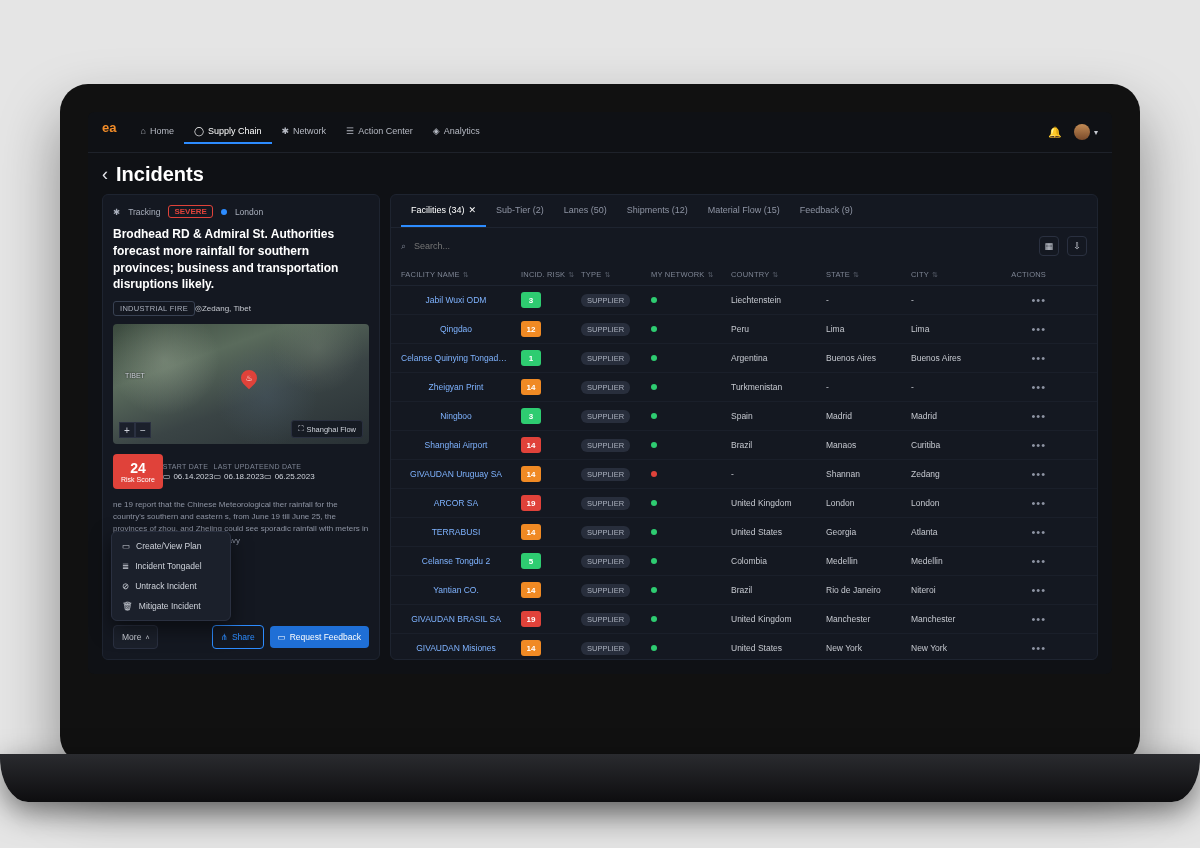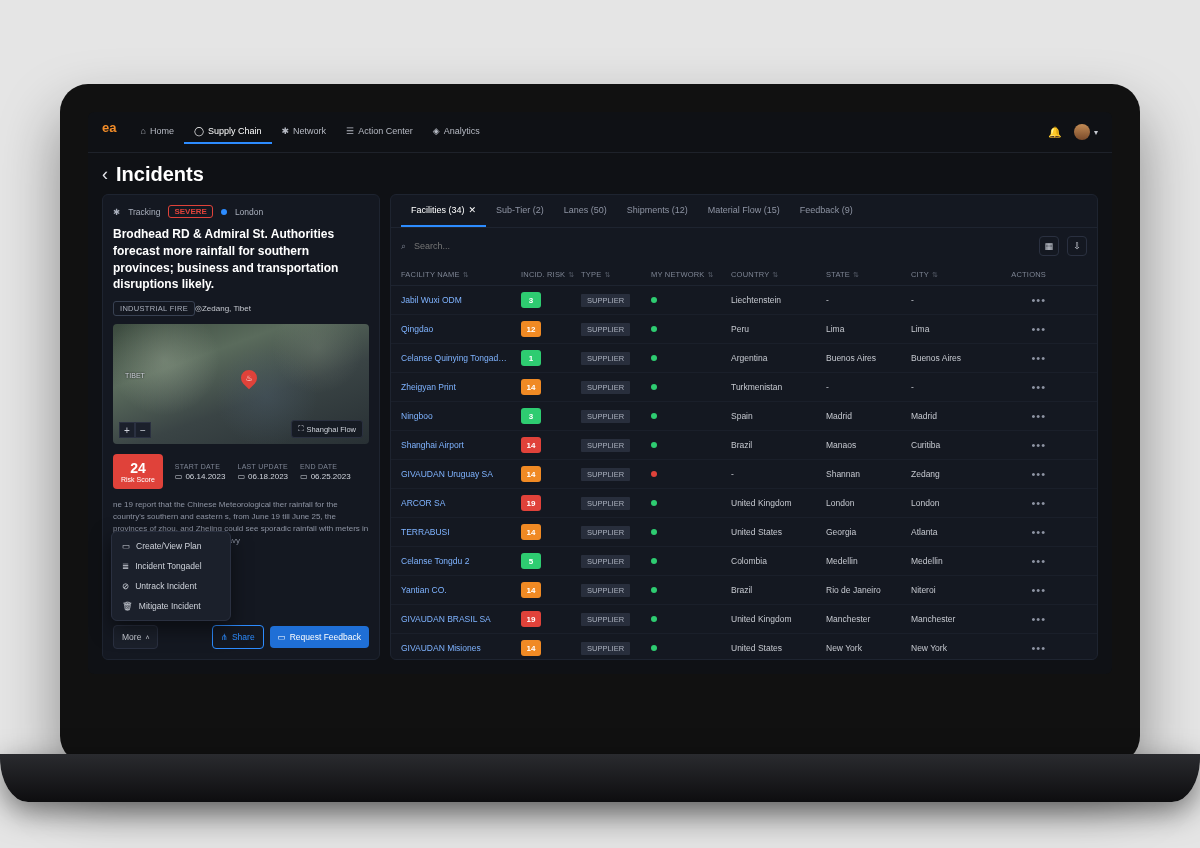--- a/index.html
+++ b/index.html
@@ -30,21 +30,21 @@
   .map::before{content:"";position:absolute;inset:0;background:
     radial-gradient(circle at 20% 30%, rgba(200,210,190,0.25), transparent 25%),
     radial-gradient(circle at 60% 60%, rgba(80,100,120,0.3), transparent 30%),
     radial-gradient(circle at 80% 20%, rgba(160,170,150,0.2), transparent 20%);}
   .map-label { position:absolute; font-size:7px; color:#d0d4dc; text-shadow:0 0 2px #000;}
   .map-pin { position:absolute; left:50%; top:38%; width:16px; height:16px; background:#e0423a; border-radius:50% 50% 50% 0; transform: rotate(-45deg); display:flex; align-items:center; justify-content:center;}
   .map-pin span{ transform:rotate(45deg); color:#fff; font-size:8px;}
   .map-ctrl { position:absolute; bottom:6px; left:6px; display:flex; gap:0;}
   .map-btn { background:#1b202b; color:#cfd3db; border:1px solid #2a3040; width:16px; height:16px; font-size:10px; display:flex; align-items:center; justify-content:center; cursor:pointer;}
   .mat-flow { position:absolute; bottom:6px; right:6px; background:rgba(20,24,33,0.9); border:1px solid #2a3040; padding:3px 6px; border-radius:3px; font-size:7.5px; color:#cfd3db; cursor:pointer; display:flex; align-items:center; gap:3px;}
-  .score-row { display:flex; gap:12px; align-items:center; margin-top:10px;}
+  .score-row { display:flex; gap:0; align-items:center; margin-top:10px;}
   .score-box { background:#e0423a; color:#fff; padding:6px 8px; border-radius:4px; text-align:center;}
   .score-num { font-size:14px; font-weight:700;}
   .score-lbl { font-size:7px;}
   .date-col { display:flex; flex-direction:column; gap:2px;}
   .date-hdr { font-size:7px; color:#7e8594; text-transform:uppercase; letter-spacing:0.3px;}
   .date-val { font-size:8px; color:#cfd3db; display:flex; align-items:center; gap:3px;}
   .desc { font-size:8px; color:#8e94a3; line-height:1.5; margin-top:10px; max-height:56px; overflow:hidden;}
   .footer-actions { display:flex; gap:6px; margin-top:auto; padding-top:10px; align-items:center;}
   .btn { padding:6px 8px; border-radius:4px; font-size:8.5px; cursor:pointer; border:none; display:flex; align-items:center; gap:4px;}
   .btn-ghost { background:#1b202b; color:#cfd3db; border:1px solid #2a3040;}
@@ -54,23 +54,23 @@
   .tab { padding:10px 10px; font-size:9px; color:#8e94a3; cursor:pointer; border-bottom:2px solid transparent; display:flex; align-items:center; gap:4px;}
   .tab.active { color:#fff; border-bottom-color:#2d8cff;}
   .tab-close { font-size:9px;}
   .search-row { display:flex; align-items:center; padding:8px 10px; gap:8px;}
   .search-box { flex:1; background:transparent; border:none; color:#cfd3db; font-size:9px; outline:none;}
   .icon-btn { width:20px; height:20px; border:1px solid #2a3040; border-radius:4px; display:flex; align-items:center; justify-content:center; color:#cfd3db; cursor:pointer; font-size:9px;}
   .table { flex:1; overflow:auto; }
   .thead { display:grid; grid-template-columns: 120px 60px 70px 80px 95px 85px 85px 50px; padding:6px 10px; border-bottom:1px solid #1e2430; font-size:7.5px; color:#7e8594; text-transform:uppercase; letter-spacing:0.2px;}
   .thead div{display:flex;align-items:center;gap:3px; cursor:pointer;}
   .trow { display:grid; grid-template-columns: 120px 60px 70px 80px 95px 85px 85px 50px; padding:6px 10px; border-bottom:1px solid #1a1f2a; align-items:center; font-size:8.5px;}
-  .fac-link { color:#7fb3ff; text-decoration:underline; text-decoration-color:#2d5a9a; text-underline-offset:2px; cursor:pointer; white-space:nowrap; overflow:hidden; text-overflow:ellipsis; max-width:110px;}
+  .fac-link { color:#7fb3ff; text-decoration:underline; text-decoration-color:#2d5a9a; text-underline-offset:2px; cursor:pointer; white-space:nowrap; overflow:hidden; text-overflow:ellipsis; max-width:110px;text-align:center;}
   .risk-badge { width:20px; height:16px; border-radius:3px; color:#fff; font-weight:700; font-size:8px; display:flex; align-items:center; justify-content:center;}
-  .type-pill { background:#282e3c; color:#aab0bd; padding:2px 6px; border-radius:1px; font-size:7.5px; display:inline-block;}
+  .type-pill { background:#282e3c; color:#aab0bd; padding:2px 6px; border-radius:6px; font-size:7.5px; display:inline-block;}
   .net-dot { width:6px; height:6px; border-radius:50%; background:#2ecc71; display:inline-block;}
   .net-dot.off{ background:#e0423a;}
   .row-actions { color:#8e94a3; cursor:pointer; letter-spacing:1px; font-size:11px; text-align:right;}
   .context-menu { position:absolute; left:8px; bottom:38px; background:#1b202b; border:1px solid #2a3040; border-radius:6px; padding:4px; width:120px; box-shadow:0 8px 20px rgba(0,0,0,0.5);}
   .ctx-item { padding:5px 6px; font-size:8.5px; color:#cfd3db; display:flex; align-items:center; gap:6px; cursor:pointer; border-radius:3px;}
   .sort-ic{font-size:7px; opacity:0.6;}
   .cal-ic{font-size:8px;}
 </style>
 </head>
 <body>

